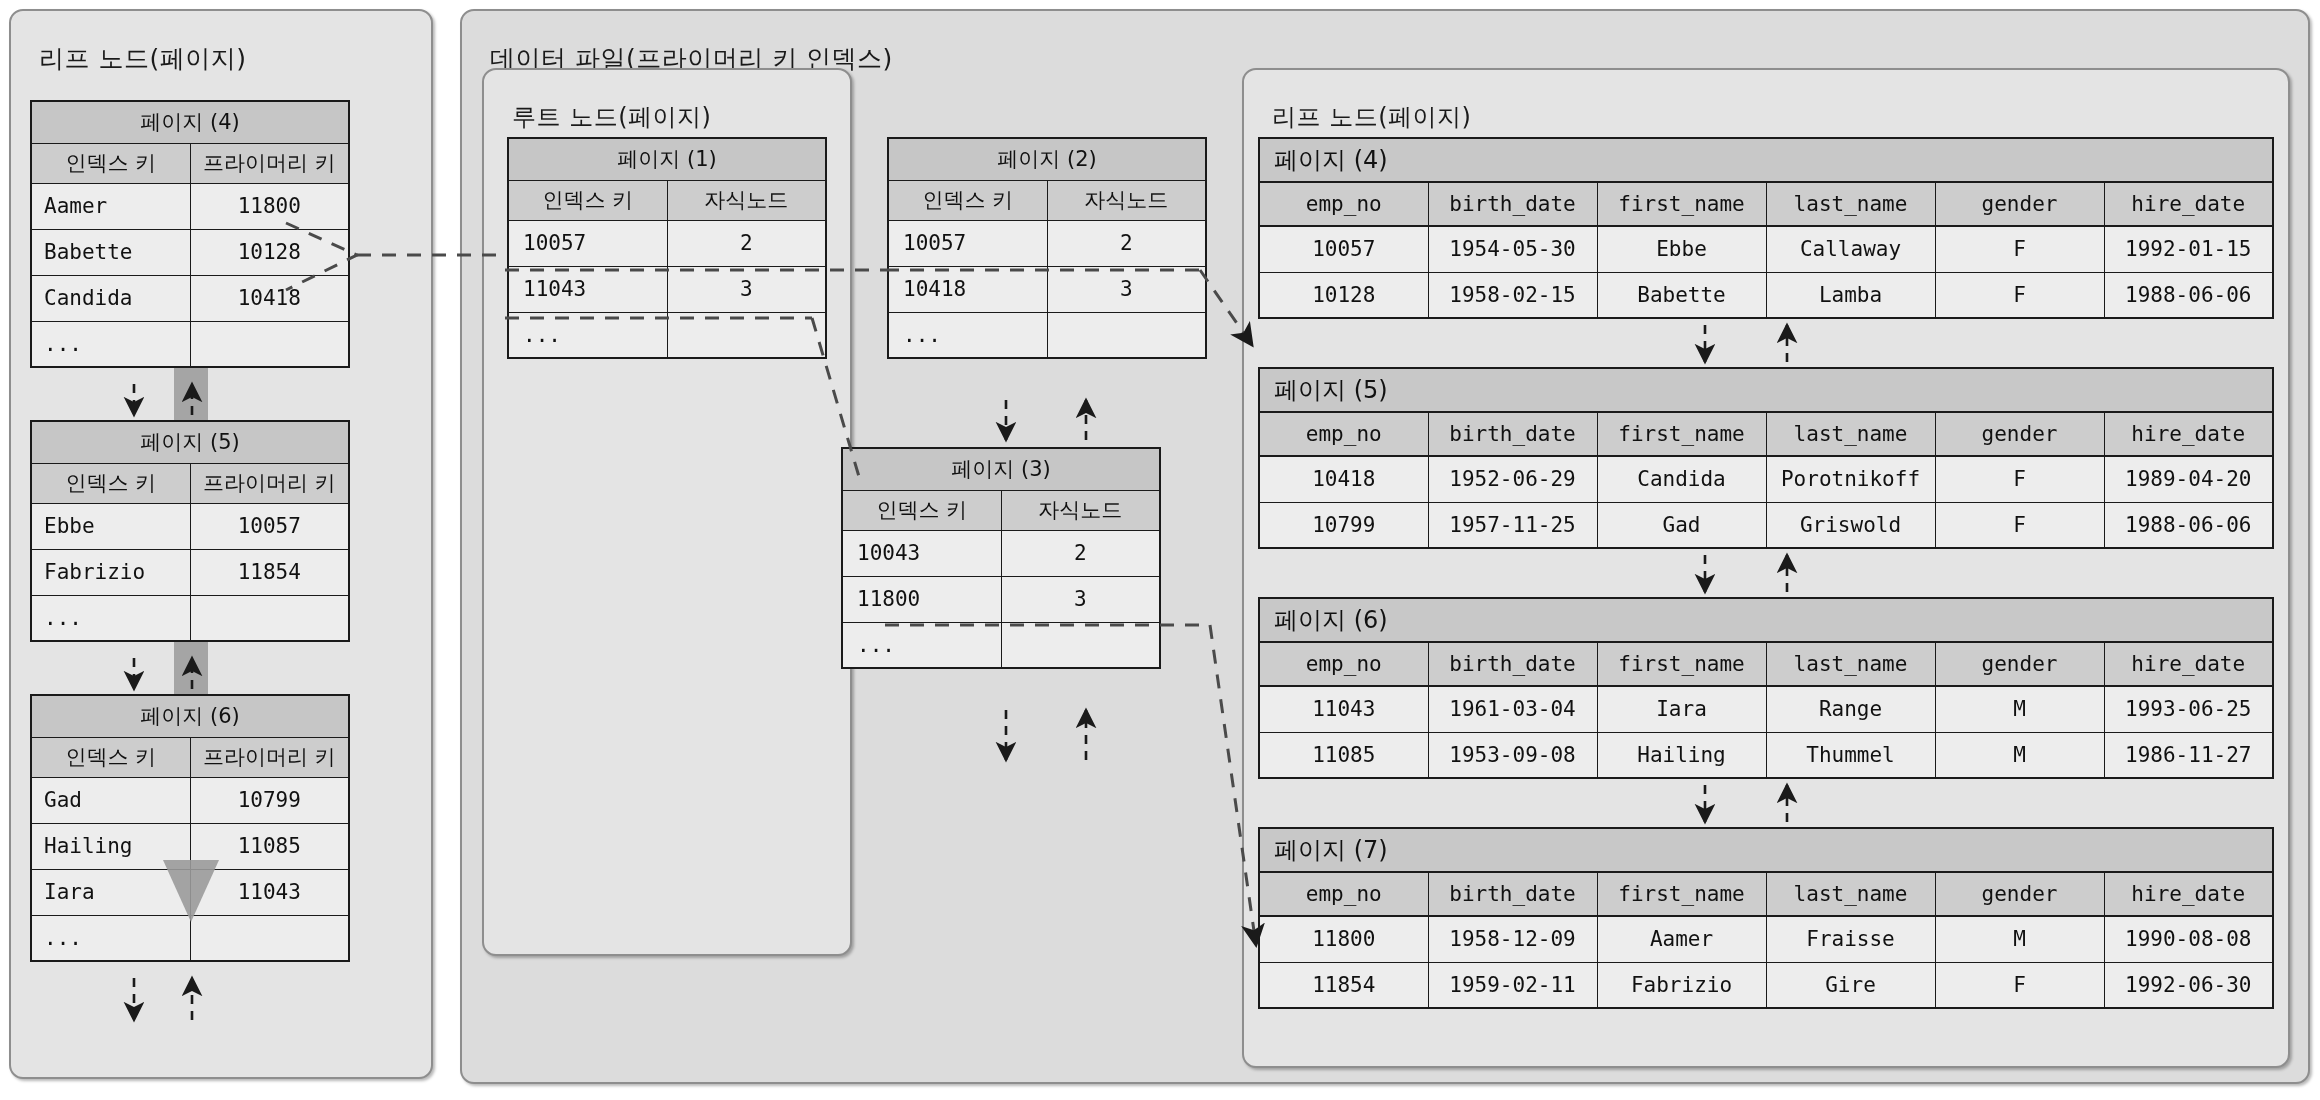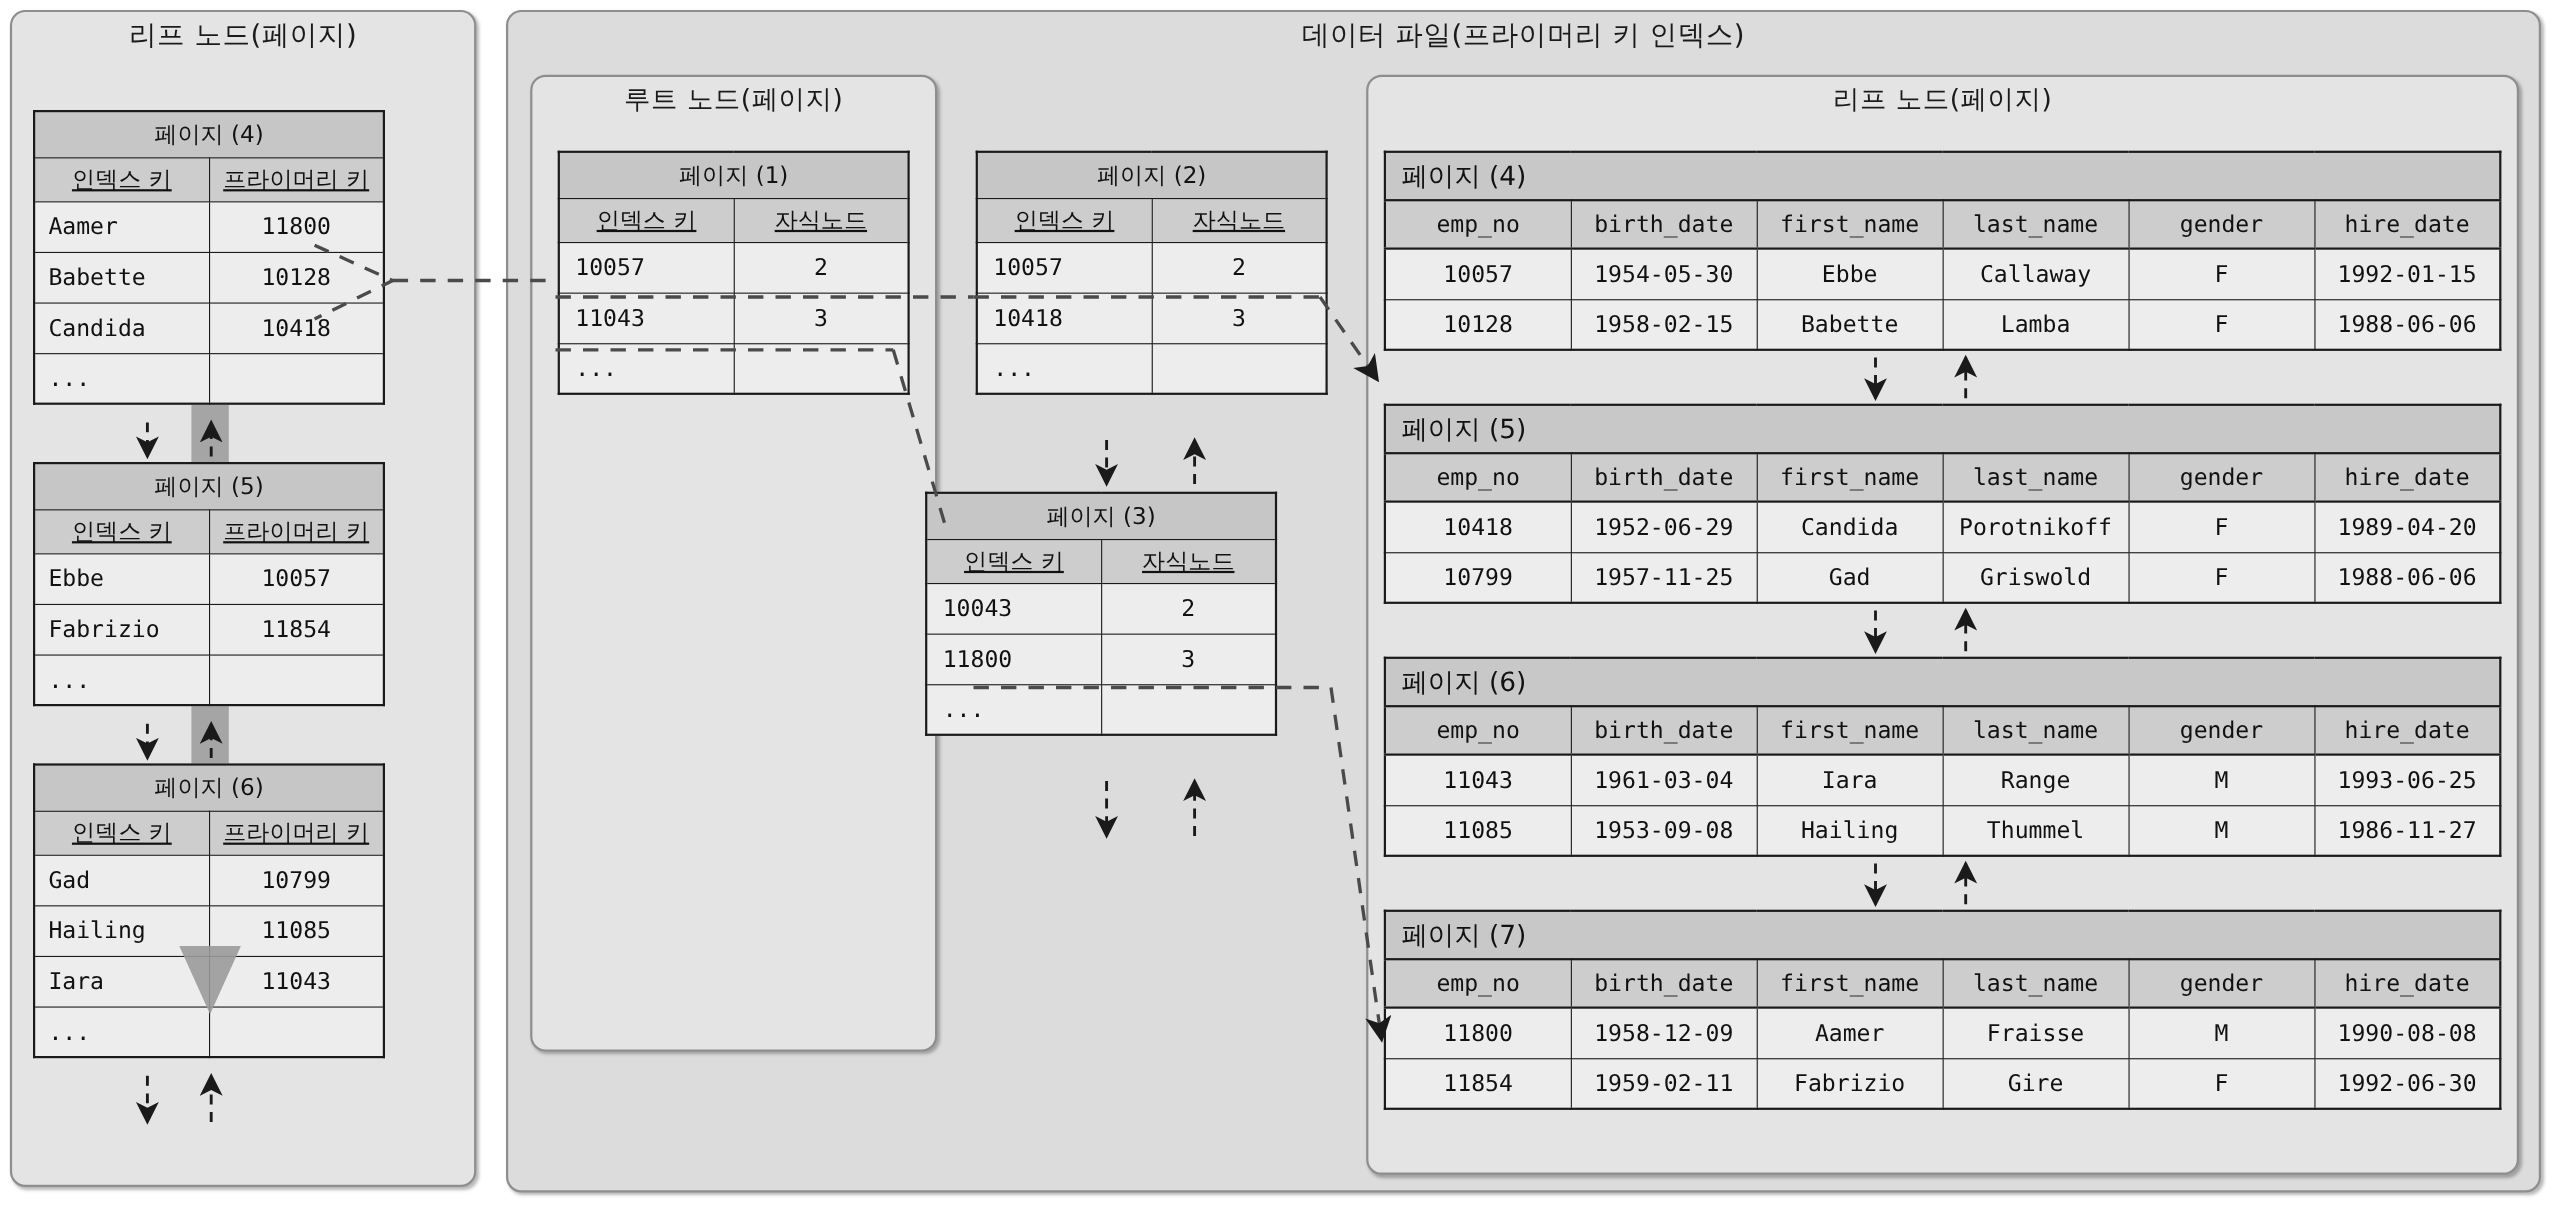--- a/index.html
+++ b/index.html
@@ -16,26 +16,26 @@
     position:absolute;
     border:2px solid #8e8e8e;
     border-radius:14px;
     background:#dcdcdc;
     box-shadow:2px 2px 3px rgba(0,0,0,.28);
     box-sizing:border-box;
   }
   .panel-light{background:#e4e4e4;}
   .panel-lighter{background:#ececec;}
   .panel-title{
-    text-align:center;
     font-size:25px;
     color:#1a1a1a;
-    padding-top:4px;
+    padding-top:31px;
     letter-spacing:.5px;
     white-space:nowrap;
+    margin-left:28px;
   }
   .panel-title.small{font-size:24px;}
 
   
   table.pg{
     border-collapse:collapse;
     border:2.5px solid #1a1a1a;
     background:#ededed;
     table-layout:fixed;
     box-sizing:border-box;
@@ -53,21 +53,20 @@
     background:#c6c6c6;
     font-size:24px;
     height:42px;
     border-bottom:2.5px solid #1a1a1a;
   }
   .col-head td{
     background:#cdcdcd;
     height:40px;
     font-size:23px;
     border-bottom:2.5px solid #1a1a1a;
-    text-decoration:underline;
   }
   .idx-table td{font-family:"DejaVu Sans Mono","Liberation Mono",monospace;font-size:22px;}
   .idx-table .pg-head td,.idx-table .col-head td{font-family:"DejaVu Sans","Liberation Sans",sans-serif;}
   .idx-table td.k{text-align:left;padding-left:12px;}
   .idx-table td.v{text-align:center;}
   .idx-table tr.data td{height:46px;background:#ededed;}
 
   
   .leaf-idx{width:320px;}
   .leaf-idx td.k{width:155px;}

